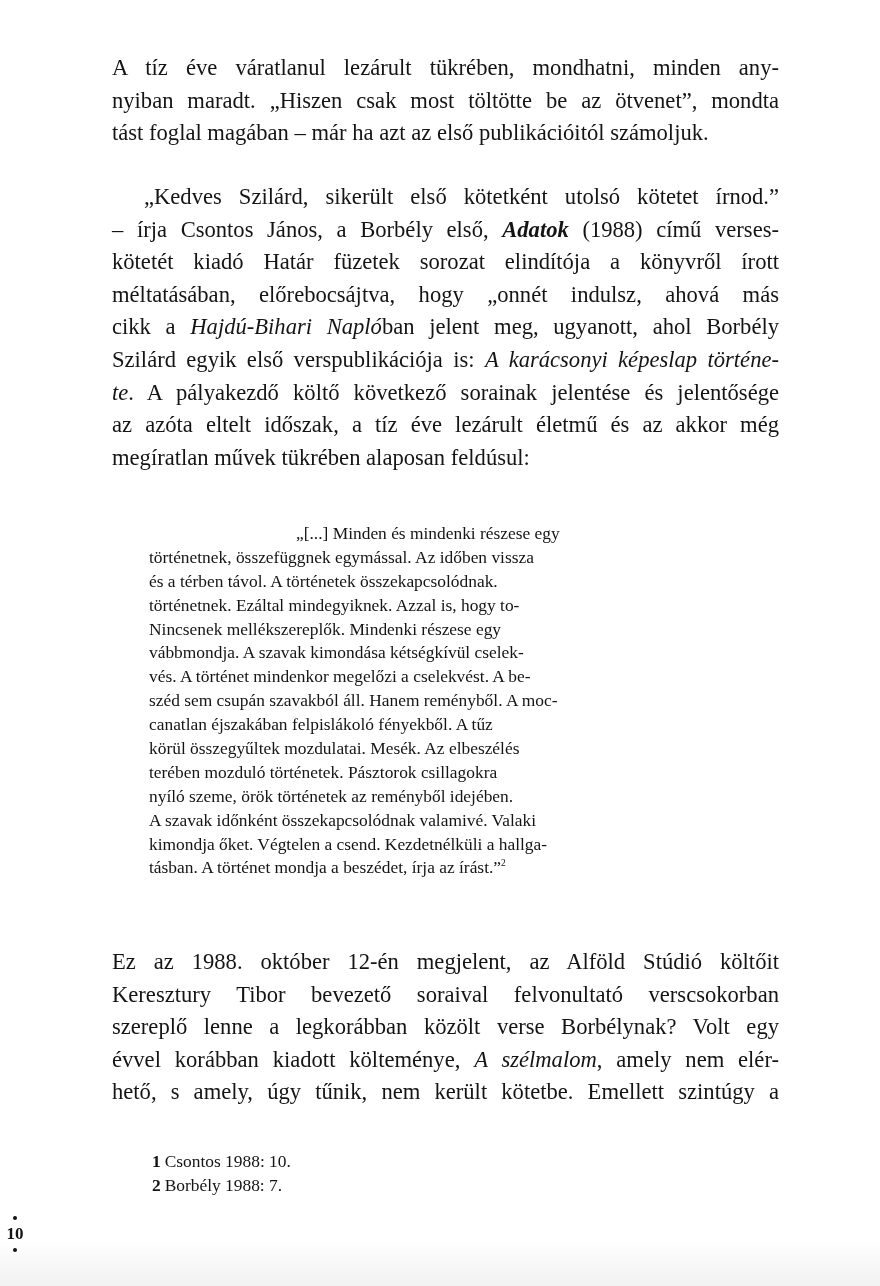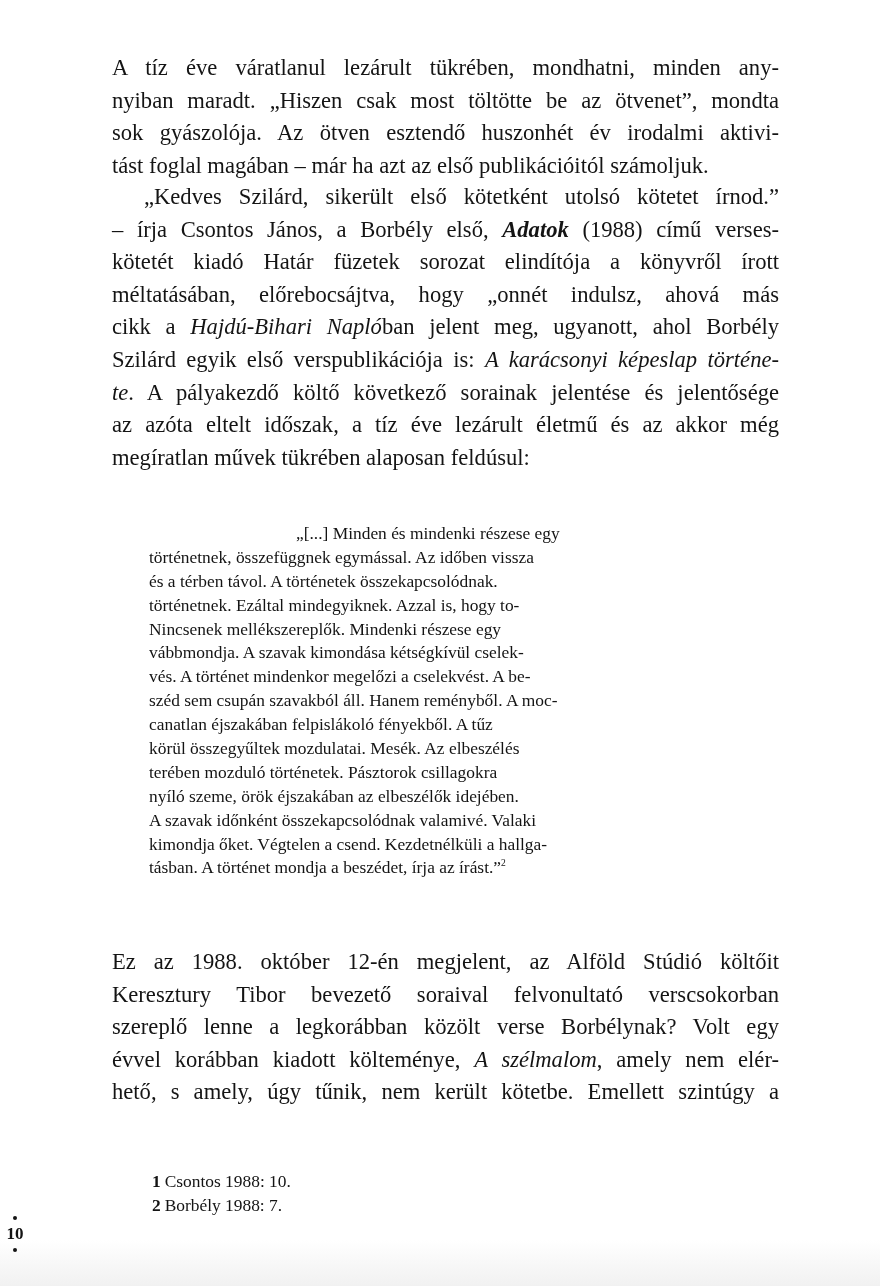--- a/index.html
+++ b/index.html
@@ -23,35 +23,34 @@
   .p3 { top: 946px; }
   .quote { position: absolute; left: 149px; top: 522px; width: 480px; }
   .qline {
     display: block; height: 23.9px; line-height: 23.9px; font-size: 17.4px;
     white-space: nowrap;
   }
   .qline.first { padding-left: 147px; }
   i { font-style: italic; }
   b { font-weight: bold; }
   sup { font-size: 0.55em; vertical-align: 0.7em; line-height: 0; }
-  .footnotes { position: absolute; left: 152px; top: 1149px; margin-top: 20px; }
+  .footnotes { position: absolute; left: 152px; top: 1149px; }
   .fn { display: block; font-size: 17.4px; line-height: 24px; height: 24px; white-space: nowrap; }
   .fn b { margin-right: 4px; }
   .folio { position: absolute; left: 4px; top: 1212px; width: 22px; text-align: center; font-size: 17px; font-weight: bold; line-height: 20px; }
   .dot { display: block; width: 4px; height: 4px; border-radius: 50%; background: #141414; margin: 4px auto; }
 </style>
 </head>
 <body>
 
 <div class="page">
 
   <div class="body-text p1">
     <span class="line">A tíz éve váratlanul lezárult tükrében, mondhatni, minden any-</span>
     <span class="line">nyiban maradt. „Hiszen csak most töltötte be az ötvenet”, mondta</span>
-    <span class="line">sok gyászolója. Az ötven esztendő huszonhét év irodalmi aktivi-</span>
     <span class="line last">tást foglal magában – már ha azt az első publikációitól számoljuk.</span>
   </div>
 
   <div class="body-text p2">
     <span class="line indent">„Kedves Szilárd, sikerült első kötetként utolsó kötetet írnod.”</span>
     <span class="line"><span>– írja Csontos János, a Borbély első, </span><b><i>Adatok</i></b><span> (1988) című verses-</span></span>
     <span class="line">kötetét kiadó Határ füzetek sorozat elindítója a könyvről írott</span>
     <span class="line">méltatásában, előrebocsájtva, hogy „onnét indulsz, ahová más</span>
     <span class="line"><span>cikk a </span><i>Hajdú-Bihari Napló</i><span>ban jelent meg, ugyanott, ahol Borbély</span></span>
     <span class="line"><span>Szilárd egyik első verspublikációja is: </span><i>A karácsonyi képeslap történe-</i></span>
@@ -65,21 +64,21 @@
     <span class="qline">történetnek, összefüggnek egymással. Az időben vissza</span>
     <span class="qline">és a térben távol. A történetek összekapcsolódnak.</span>
     <span class="qline">történetnek. Ezáltal mindegyiknek. Azzal is, hogy to-</span>
     <span class="qline">Nincsenek mellékszereplők. Mindenki részese egy</span>
     <span class="qline">vábbmondja. A szavak kimondása kétségkívül cselek-</span>
     <span class="qline">vés. A történet mindenkor megelőzi a cselekvést. A be-</span>
     <span class="qline">széd sem csupán szavakból áll. Hanem reményből. A moc-</span>
     <span class="qline">canatlan éjszakában felpislákoló fényekből. A tűz</span>
     <span class="qline">körül összegyűltek mozdulatai. Mesék. Az elbeszélés</span>
     <span class="qline">terében mozduló történetek. Pásztorok csillagokra</span>
-    <span class="qline">nyíló szeme, örök éjszakában az elbeszélők idejében.</span>
+    <span class="qline">nyíló szeme, örök történetek az reményből idejében.</span>
     <span class="qline">A szavak időnként összekapcsolódnak valamivé. Valaki</span>
     <span class="qline">kimondja őket. Végtelen a csend. Kezdetnélküli a hallga-</span>
     <span class="qline"><span>tásban. A történet mondja a beszédet, írja az írást.”</span><sup>2</sup></span>
   </div>
 
   <div class="body-text p3">
     <span class="line">Ez az 1988. október 12-én megjelent, az Alföld Stúdió költőit</span>
     <span class="line">Keresztury Tibor bevezető soraival felvonultató verscsokorban</span>
     <span class="line">szereplő lenne a legkorábban közölt verse Borbélynak? Volt egy</span>
     <span class="line"><span>évvel korábban kiadott költeménye, </span><i>A szélmalom</i><span>, amely nem elér-</span></span>

